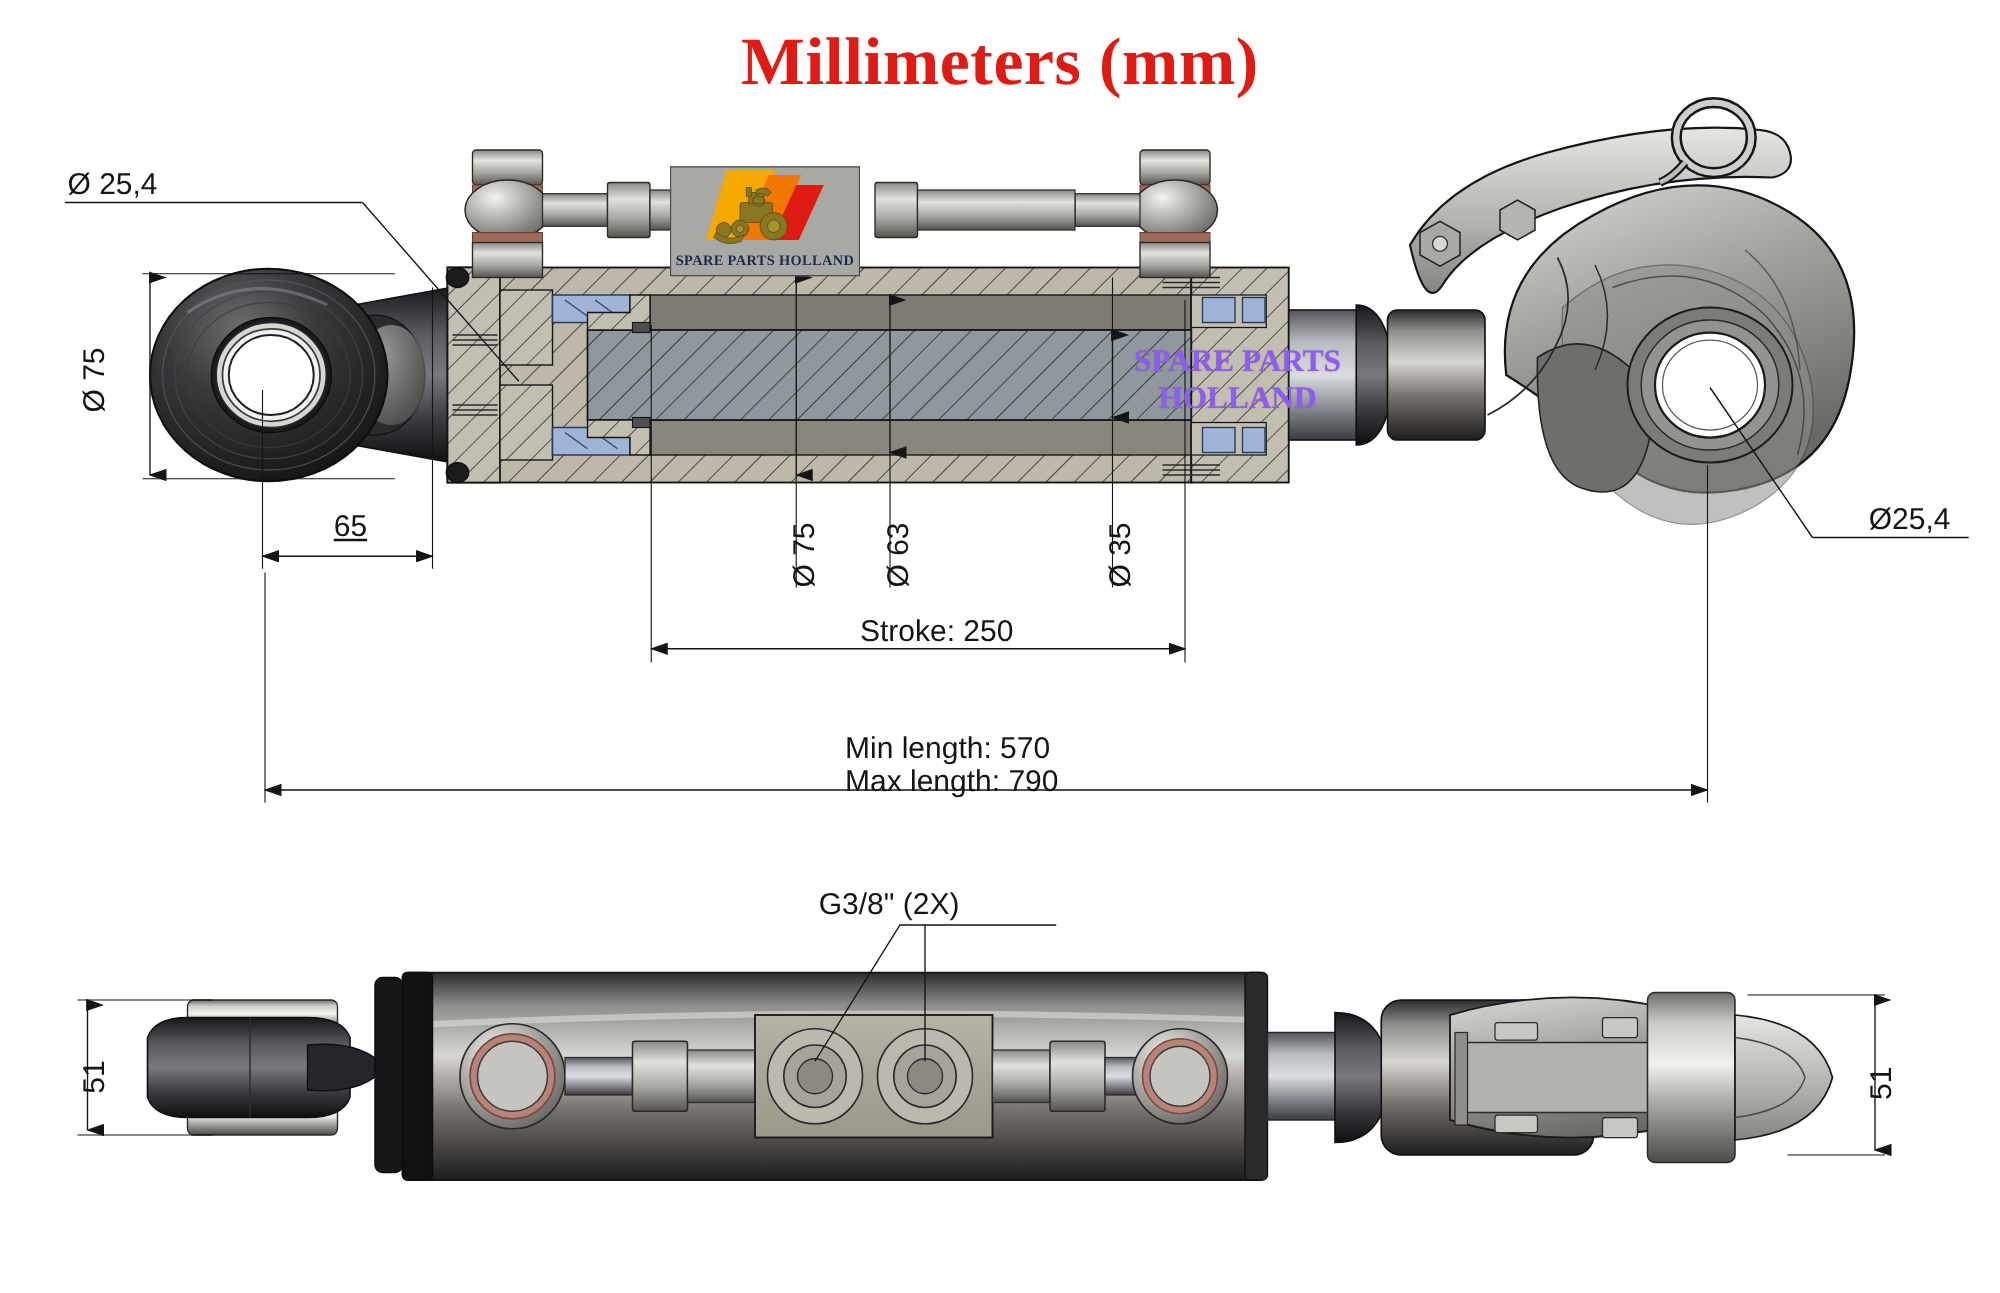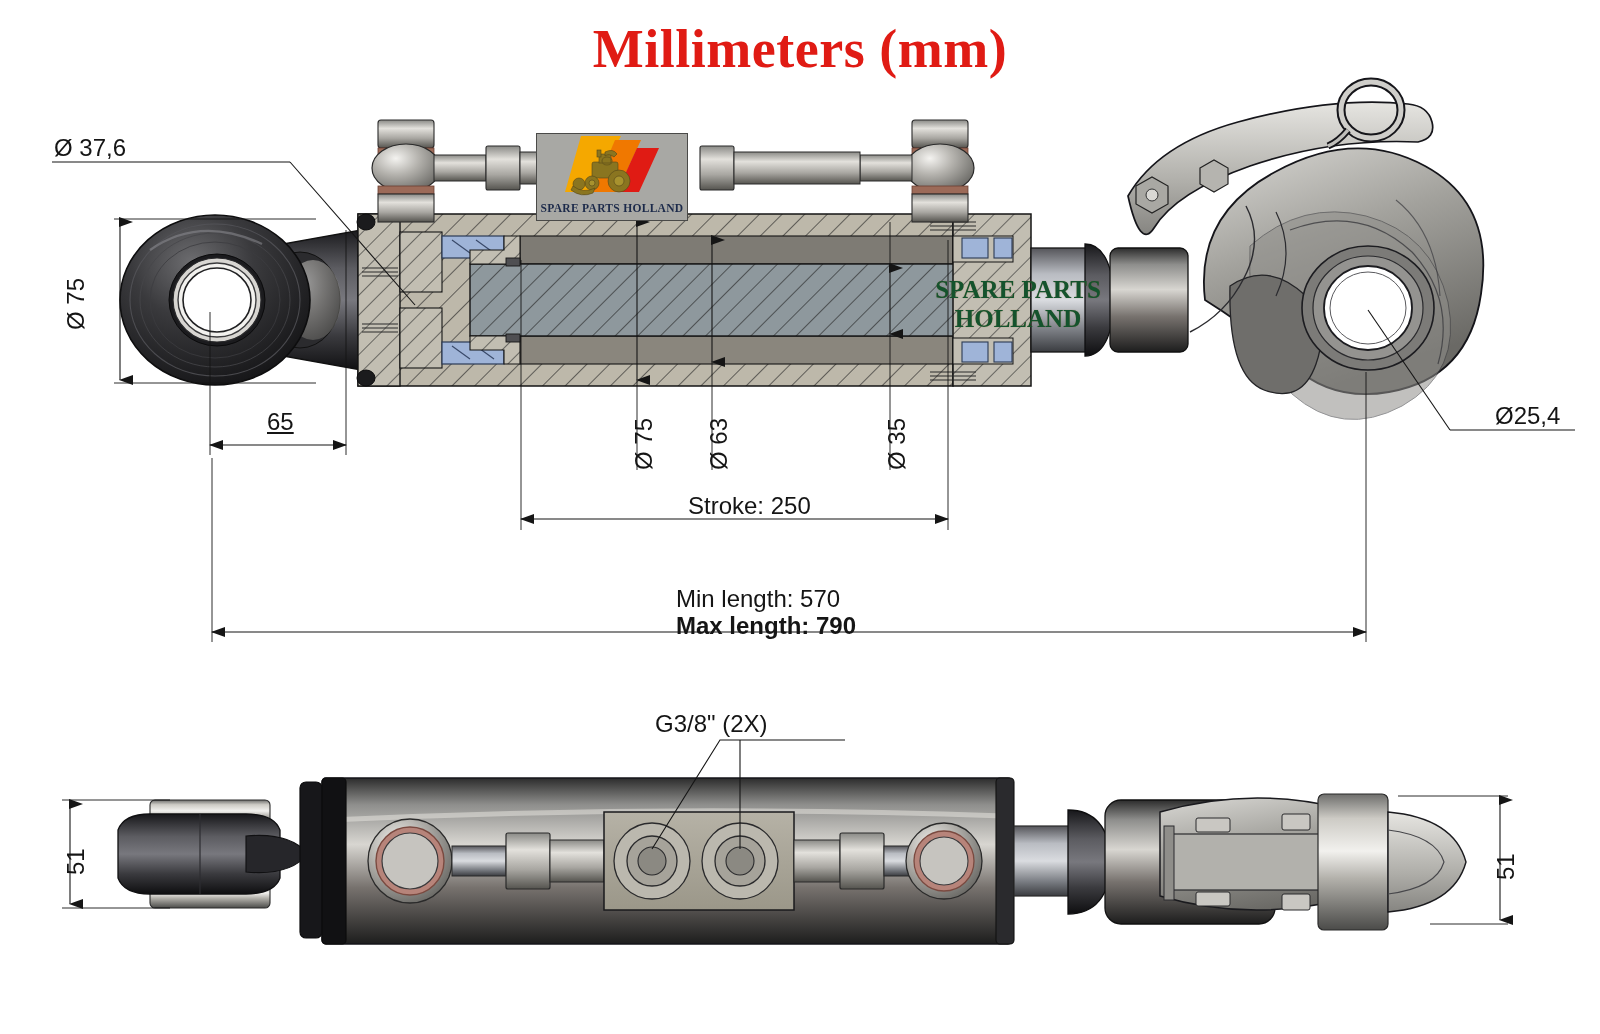--- a/index.html
+++ b/index.html
@@ -19,22 +19,22 @@
     font-size:24px;color:#151515;white-space:nowrap;
   }
   .dim-label.rot{transform:rotate(-90deg);transform-origin:0 0;}
   .logo-box{
     position:absolute;background:#a8a8a4;border:1px solid #4a4a48;
     overflow:hidden;
     margin-top:15px;
   }
   .watermark{
     position:absolute;font-family:"Liberation Serif",serif;font-weight:bold;
-    font-size:25px;color:#14532d;text-align:center;line-height:1.15;
-    text-shadow:0 0 1px rgba(120,80,0,.5);pointer-events:none;margin-left:28px;
+    font-size:25px;color:#8b5cf6;text-align:center;line-height:1.15;
+    text-shadow:0 0 1px rgba(120,80,0,.5);pointer-events:none;
   }
 </style>
 </head>
 <body>
 
 <div id="sheet">
 
   <div class="title-text">Millimeters (mm)</div>
 
   <svg id="drawing" viewBox="0 0 1600 1034">
@@ -396,37 +396,37 @@
       <ellipse cx="70" cy="27" rx="5" ry="4" fill="none" stroke="#6d5c1c" stroke-width="1.2"></ellipse>
       <text x="75" y="78" text-anchor="middle" font-family="Liberation Serif, serif" font-weight="bold" font-size="11.5" fill="#1c2a4a" letter-spacing=".3">SPARE PARTS HOLLAND</text>
     </svg>
   </div>
 
   <div class="watermark" style="left:890px;top:276px;width:200px;">
     <div>SPARE PARTS</div>
     <div>HOLLAND</div>
   </div>
 
-  <div class="dim-label" style="left:54px;top:134px;">Ø 37,6</div>
+  <div class="dim-label" style="left:54px;top:134px;">Ø 25,4</div>
 
   <div class="dim-label rot" style="left:62px;top:330px;">Ø 75</div>
 
   <div class="dim-label" style="left:267px;top:408px;text-decoration:underline;">65</div>
 
   <div class="dim-label rot" style="left:630px;top:470px;">Ø 75</div>
 
   <div class="dim-label rot" style="left:705px;top:470px;">Ø 63</div>
 
   <div class="dim-label rot" style="left:883px;top:470px;">Ø 35</div>
 
   <div class="dim-label" style="left:688px;top:492px;">Stroke: 250</div>
 
   <div class="dim-label" style="left:676px;top:585px;">Min length: 570</div>
 
-  <div class="dim-label" style="left:676px;top:612px;font-weight:bold;">Max length: 790</div>
+  <div class="dim-label" style="left:676px;top:612px;">Max length: 790</div>
 
   <div class="dim-label" style="left:1455px;top:402px;margin-left:40px;">Ø25,4</div>
 
   <div class="dim-label rot" style="left:62px;top:875px;">51</div>
 
   <div class="dim-label rot" style="left:1492px;top:880px;">51</div>
 
   <div class="dim-label" style="left:655px;top:710px;">G3/8" (2X)</div>
 
 </div>

